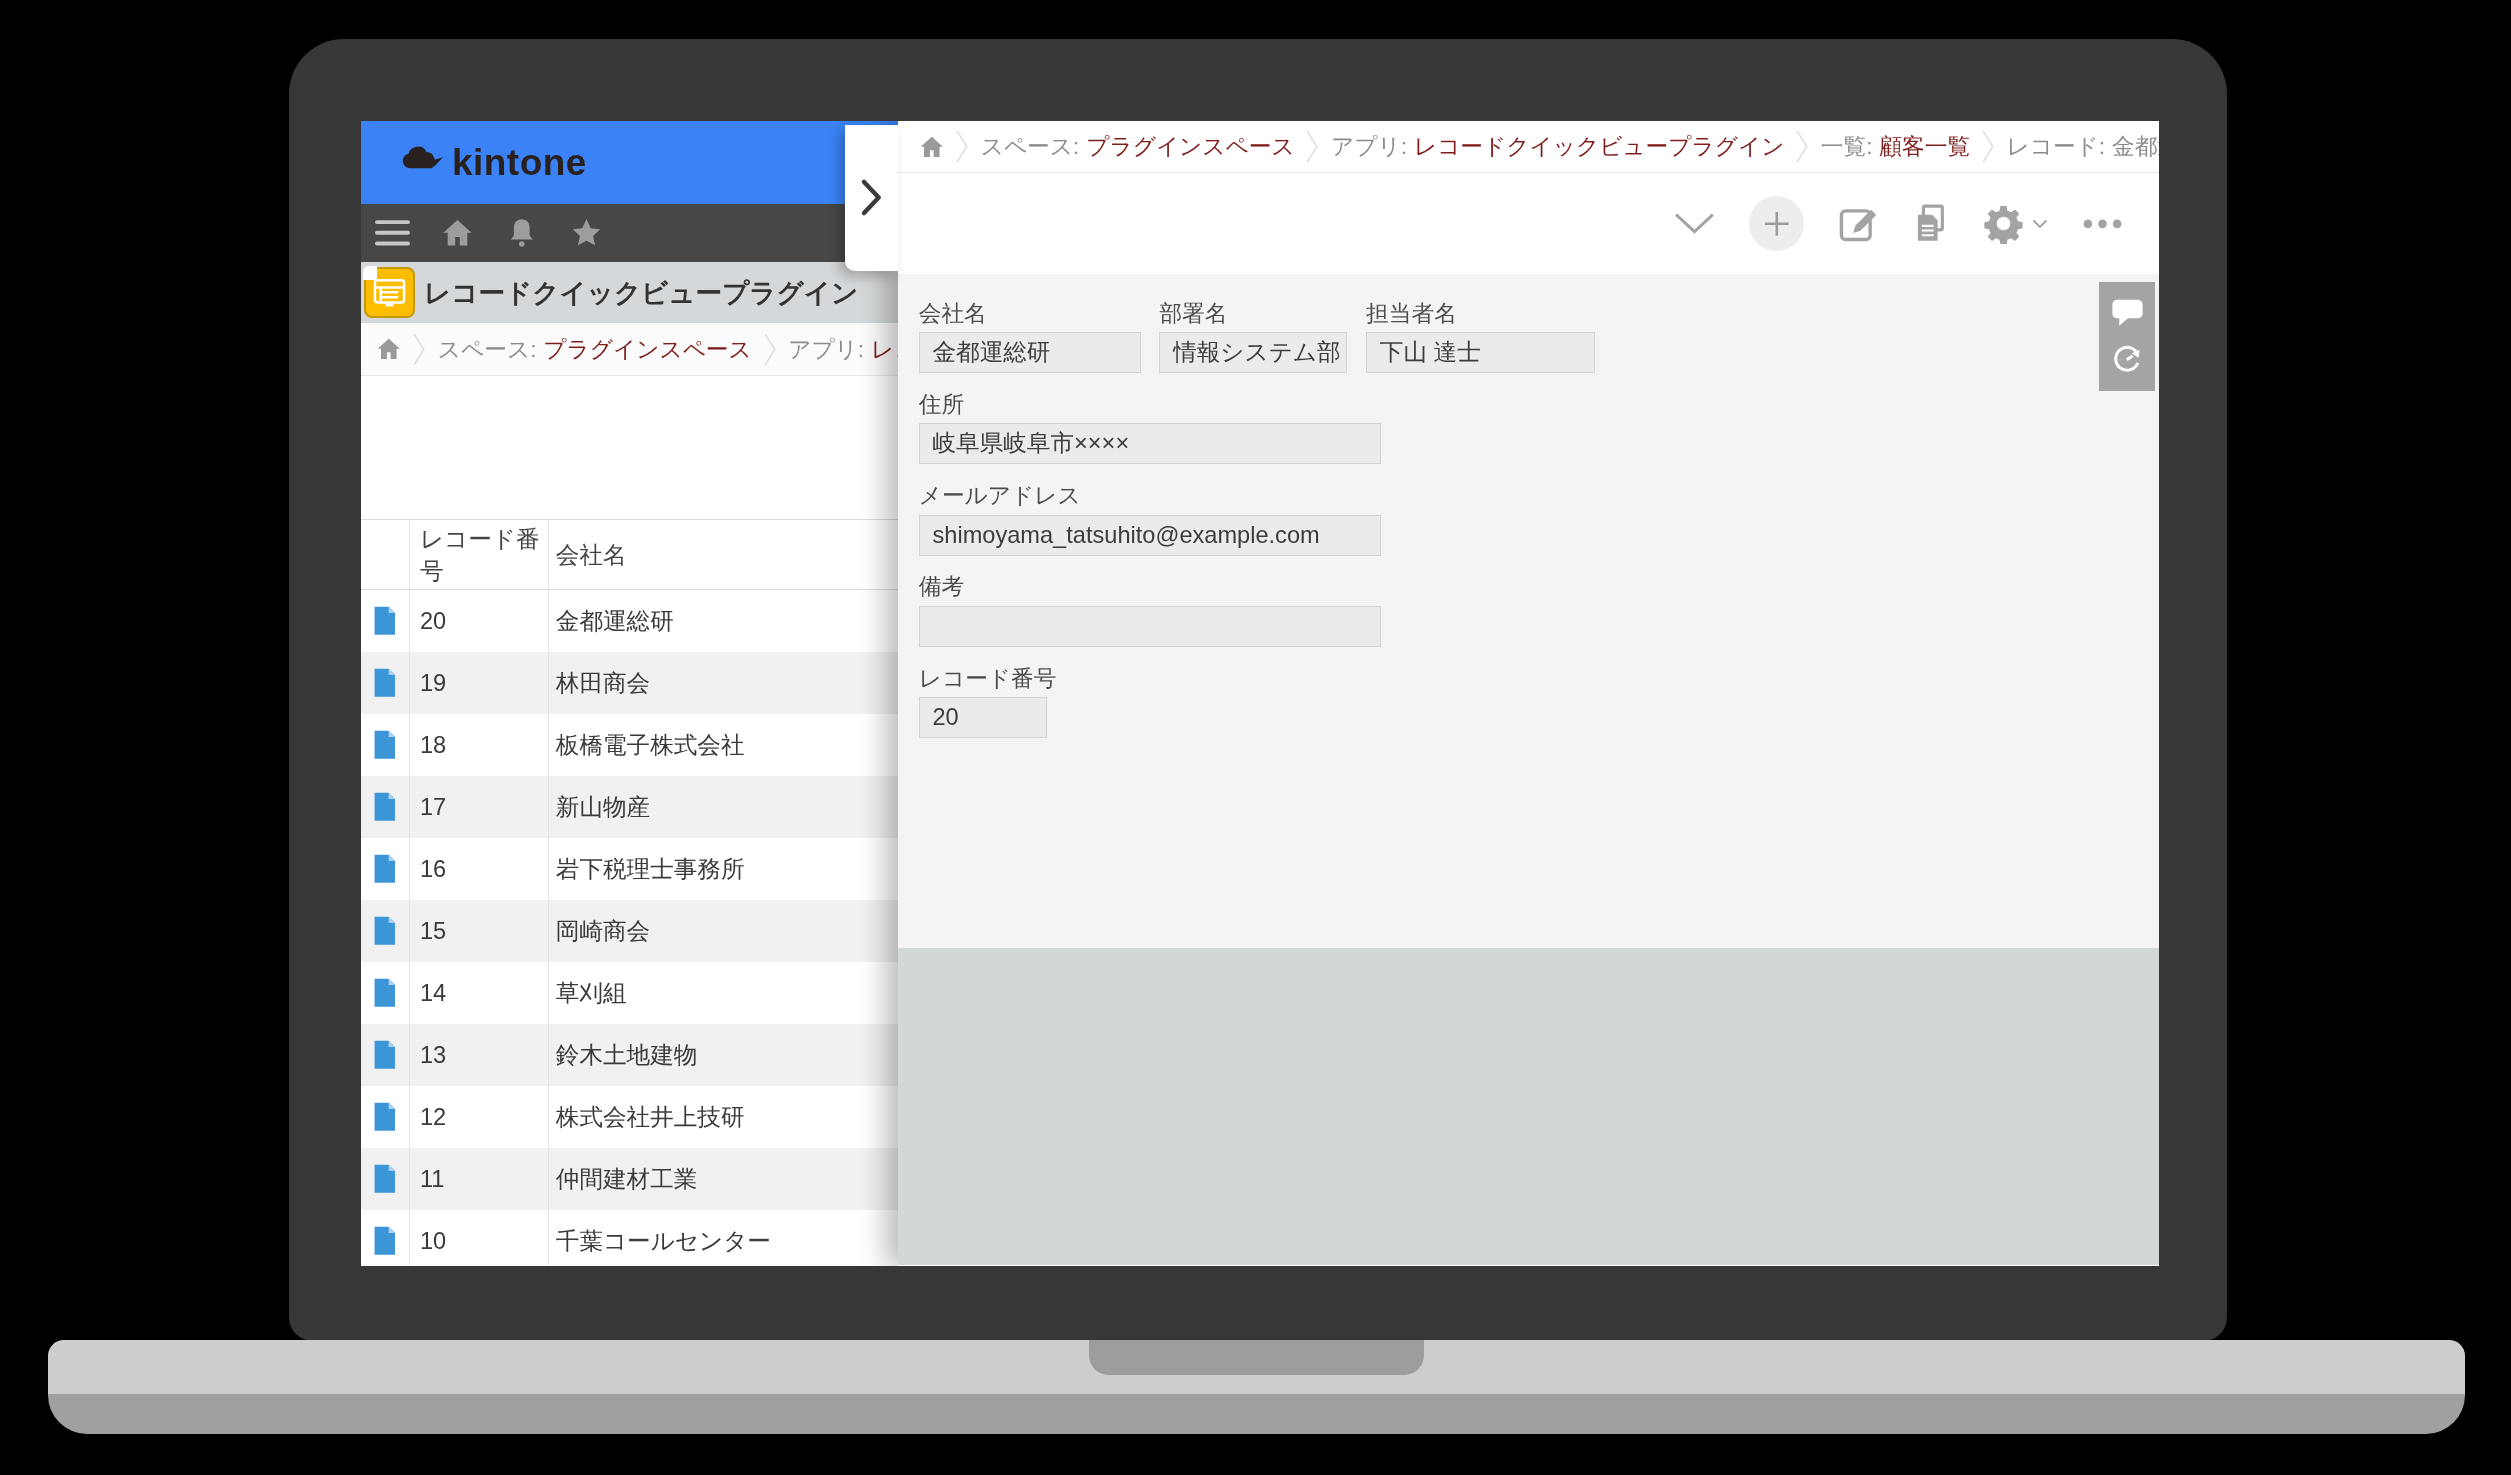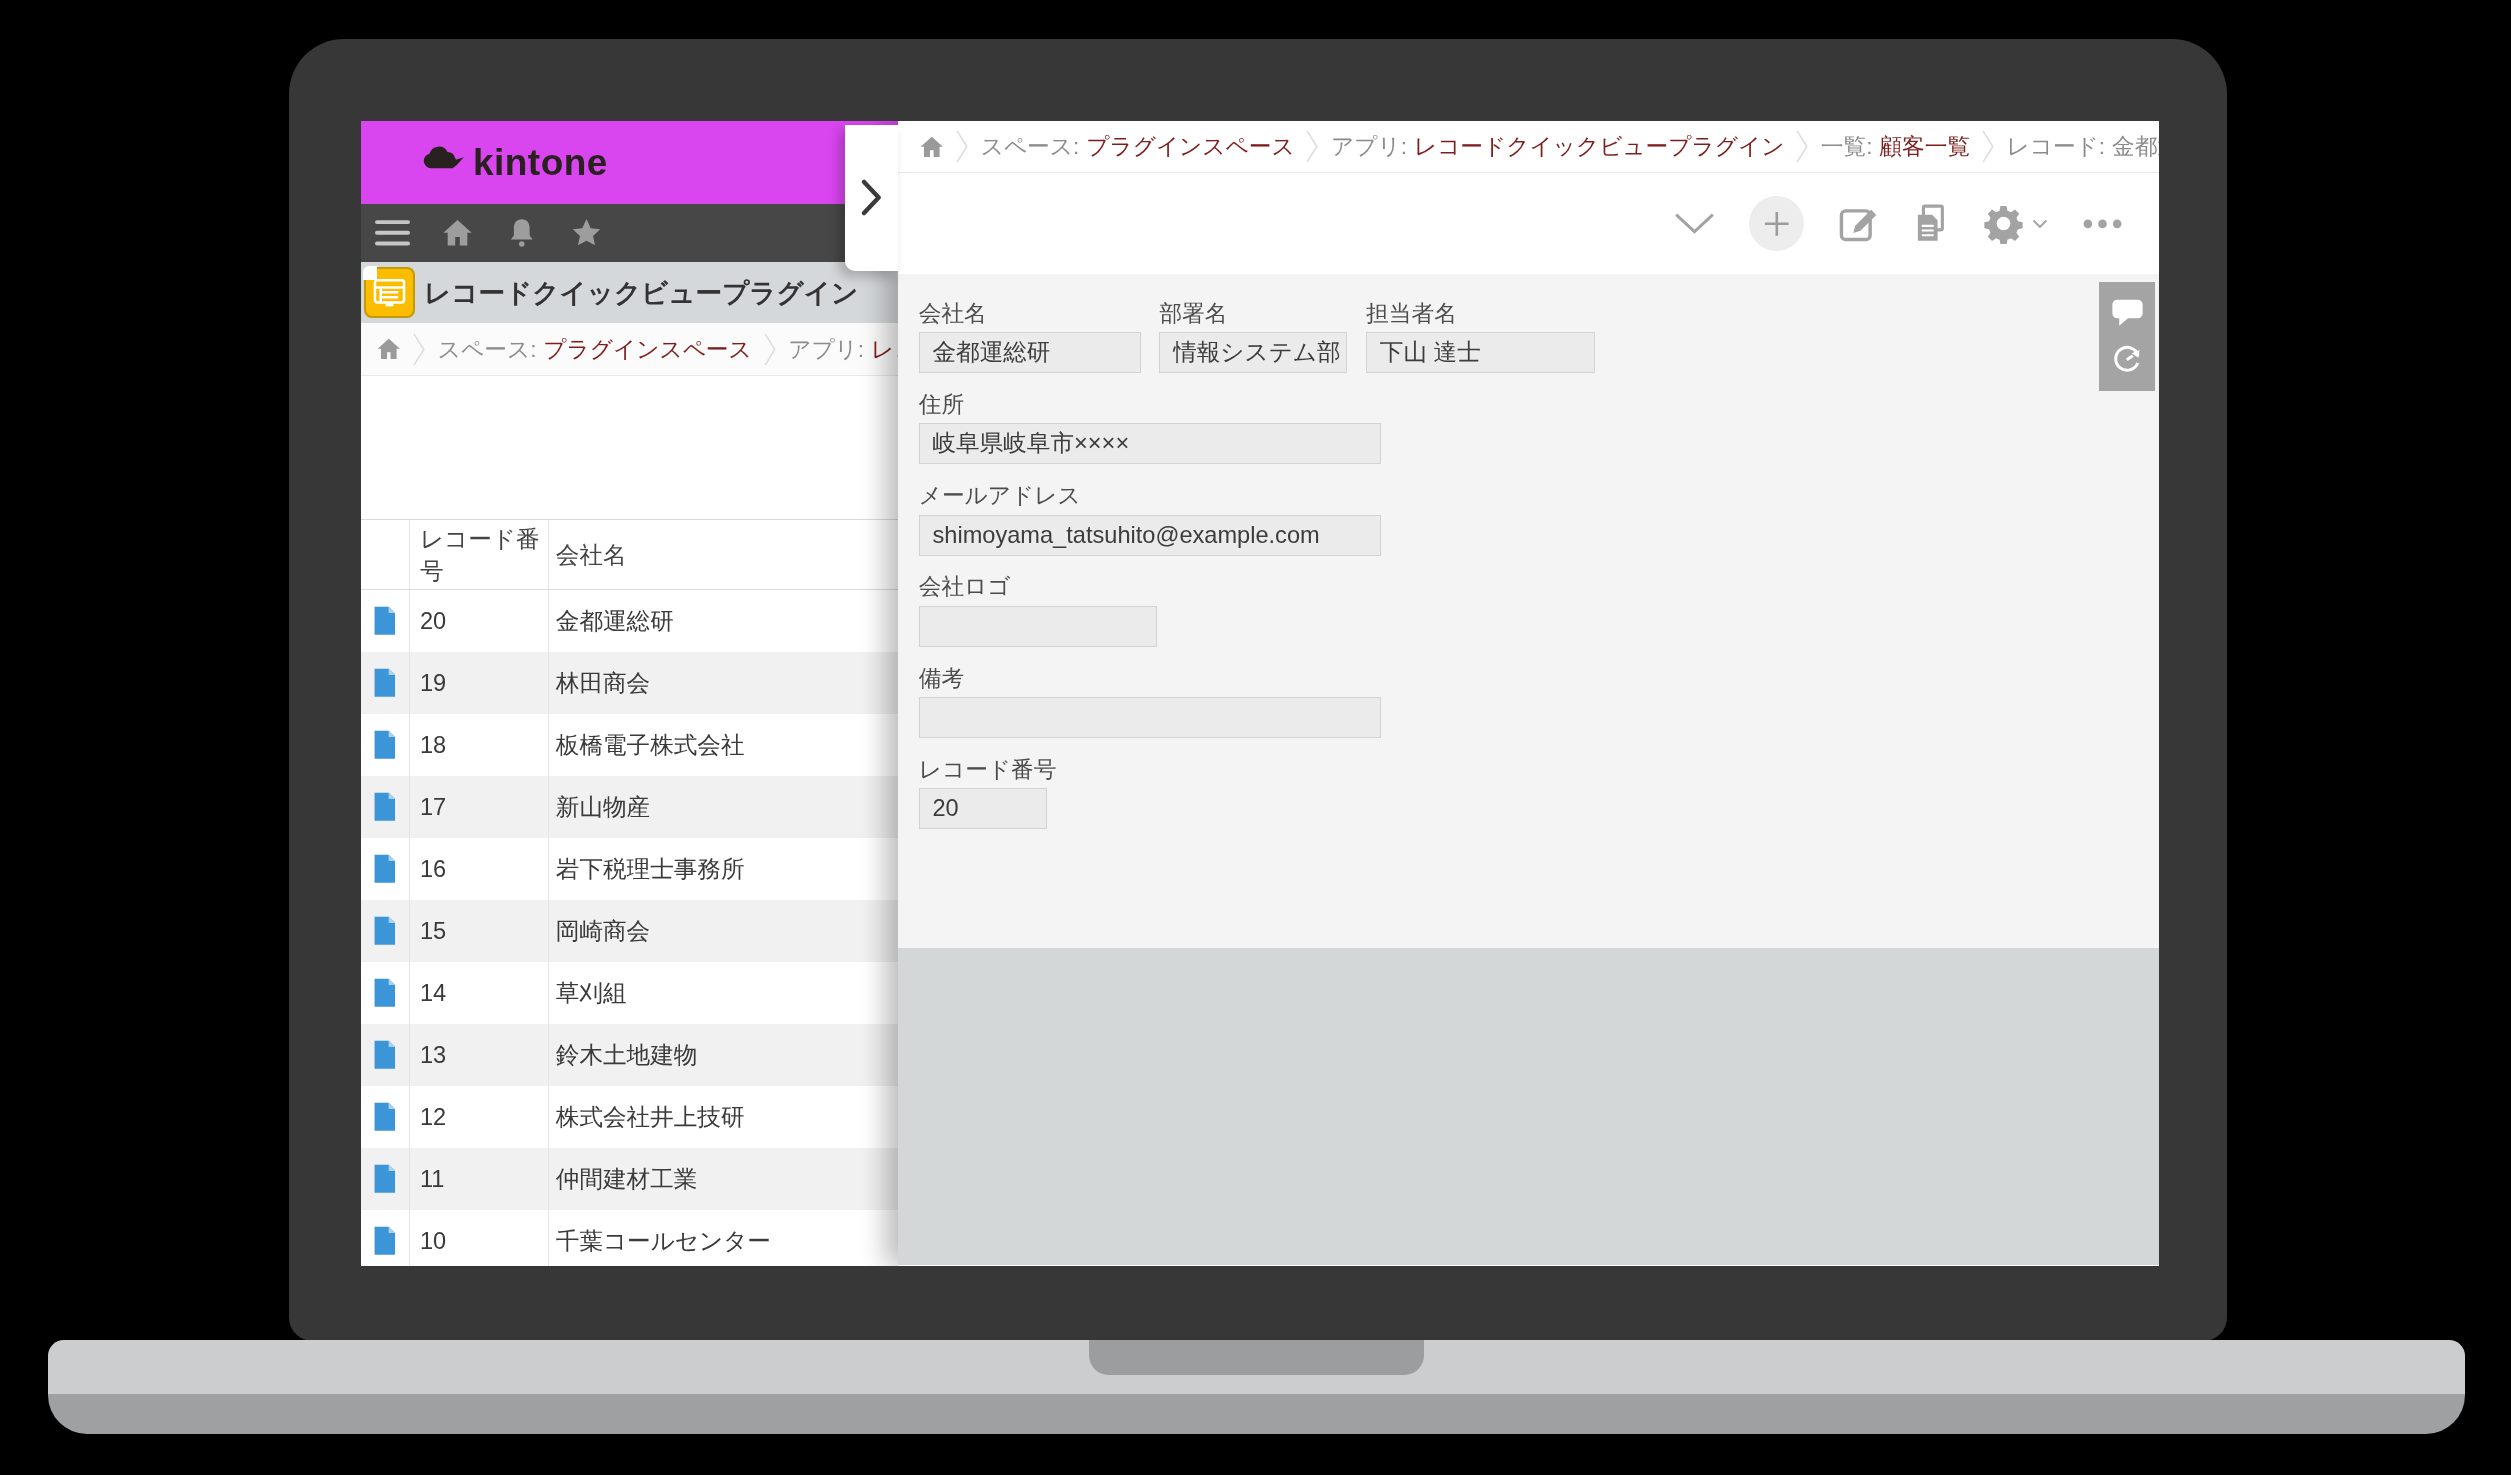--- a/index.html
+++ b/index.html
@@ -13,21 +13,21 @@
     border-radius:15.8px 15.8px 39px 39px;box-shadow:0 5.9px 5.9px rgba(0,0,0,.45);}
   .laptop-notch{position:absolute;left:1041px;top:0;width:335px;height:35px;
     background:#9b9d9e;border-radius:0 0 19.7px 19.7px;}
 
   
   .screen{position:absolute;left:72px;top:82px;width:1798px;height:1145px;
     background:#fff;overflow:hidden;}
 
   
   .left-panel{position:absolute;left:0;top:0;width:906px;height:1145px;background:#fff;z-index:1;}
-  .k-header{height:83px;background:#d946ef;display:flex;align-items:center;padding-left:57px;}
+  .k-header{height:83px;background:#3b82f6;display:flex;align-items:center;padding-left:36px;}
   .k-logo{display:flex;align-items:center;gap:5.9px;}
   .k-logo-text{font-size:37px;font-weight:bold;color:#28211f;letter-spacing:0.5px;}
   .k-nav{height:58px;background:#474747;display:flex;align-items:center;gap:21.7px;padding-left:9.9px;}
   .k-nav .nav-ic{width:43px;height:39px;display:flex;align-items:center;justify-content:center;}
   .k-titlebar{height:61px;background:#d5d8da;display:flex;align-items:center;position:relative;}
   .app-icon{position:absolute;left:3px;top:4.9px;width:51px;height:51px;background:#fcbd00;
     border:2px solid #c29b07;border-radius:7.9px;box-sizing:border-box;
     display:flex;align-items:center;justify-content:center;}
   .app-icon .fold{position:absolute;left:-3px;top:-3px;width:13.8px;height:13.8px;background:#fff;
     border-radius:5.9px 0 0 0;}
@@ -448,26 +448,20 @@
           </div>
         </div>
         <div class="f-row">
           <div class="f-group">
             <span class="f-label">メールアドレス</span>
             <div class="f-box w-wide">shimoyama_tatsuhito@example.com</div>
           </div>
         </div>
         <div class="f-row">
           <div class="f-group">
-            <span class="f-label">会社ロゴ</span>
-            <div class="f-box w-logo"></div>
-          </div>
-        </div>
-        <div class="f-row">
-          <div class="f-group">
             <span class="f-label">備考</span>
             <div class="f-box w-wide"></div>
           </div>
         </div>
         <div class="f-row">
           <div class="f-group">
             <span class="f-label">レコード番号</span>
             <div class="f-box w-num">20</div>
           </div>
         </div>

